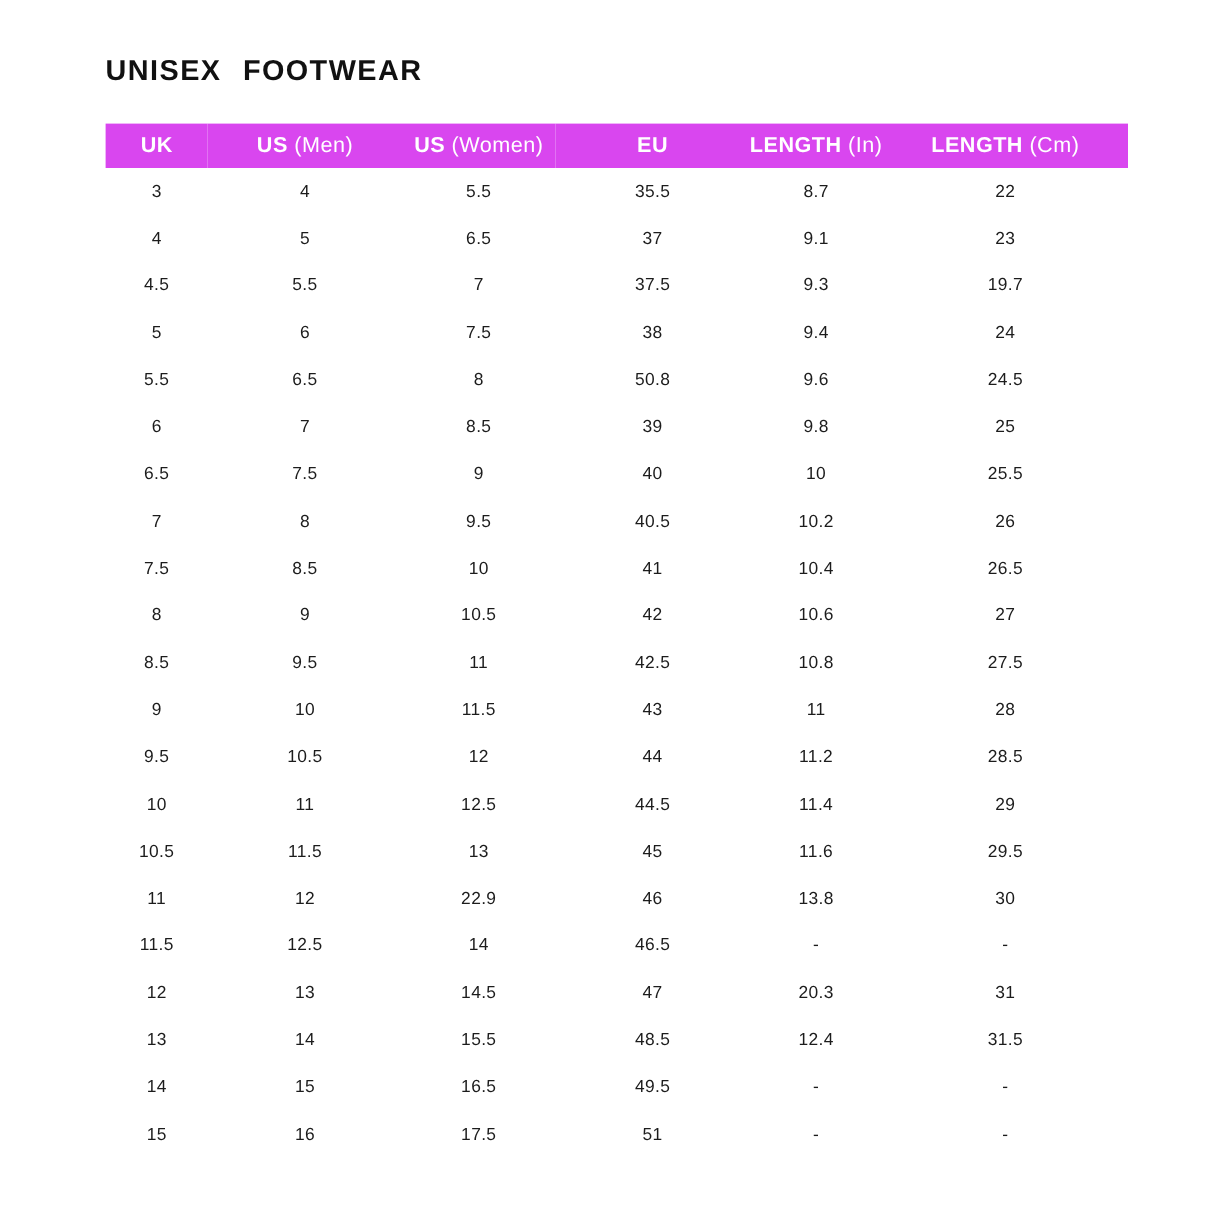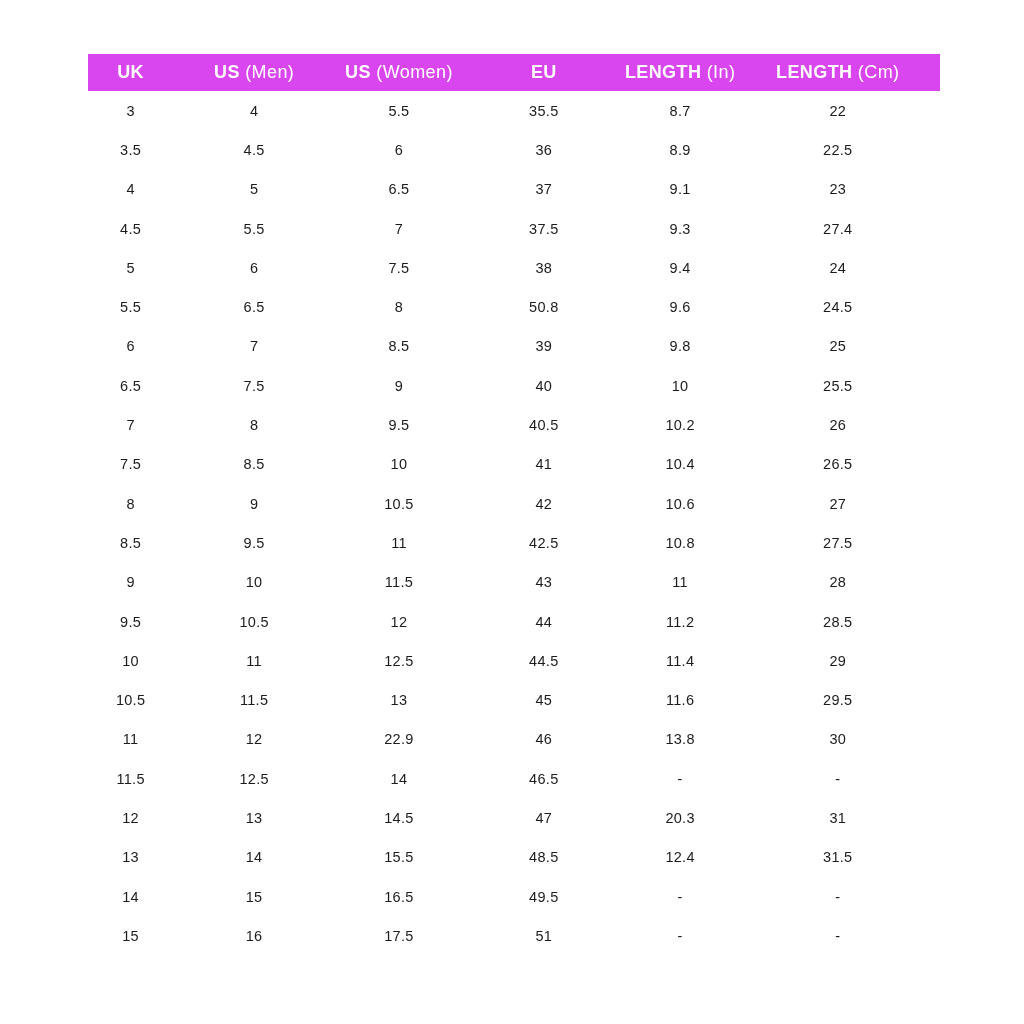--- a/index.html
+++ b/index.html
@@ -62,20 +62,21 @@
     letter-spacing: 0.3px;
     color: #1c1c1c;
   }
 </style>
 </head>
 <body>
 
 <div class="page">
 
 
+  <h1 class="title">UNISEX FOOTWEAR</h1>
 
   <table class="size-table">
     <colgroup>
       <col class="c1">
         <col class="c2">
         <col class="c3">
         <col class="c4">
         <col class="c5">
         <col class="c6">
     </colgroup>
@@ -104,42 +105,34 @@
     <tbody id="size-table-body">
         <tr>
           <td>3</td>
           <td>4</td>
           <td>5.5</td>
           <td>35.5</td>
           <td>8.7</td>
           <td>22</td>
         </tr>
         <tr>
-          <td>3.5</td>
-          <td>4.5</td>
-          <td>6</td>
-          <td>36</td>
-          <td>8.9</td>
-          <td>22.5</td>
-        </tr>
-        <tr>
           <td>4</td>
           <td>5</td>
           <td>6.5</td>
           <td>37</td>
           <td>9.1</td>
           <td>23</td>
         </tr>
         <tr>
           <td>4.5</td>
           <td>5.5</td>
           <td>7</td>
           <td>37.5</td>
           <td>9.3</td>
-          <td>27.4</td>
+          <td>19.7</td>
         </tr>
         <tr>
           <td>5</td>
           <td>6</td>
           <td>7.5</td>
           <td>38</td>
           <td>9.4</td>
           <td>24</td>
         </tr>
         <tr>

